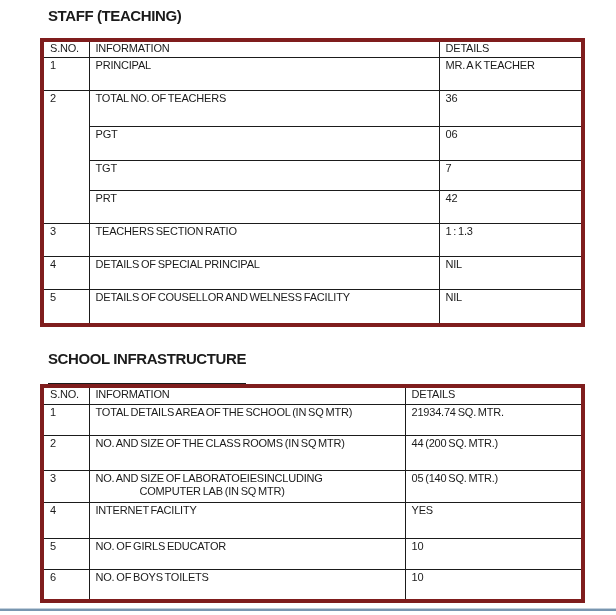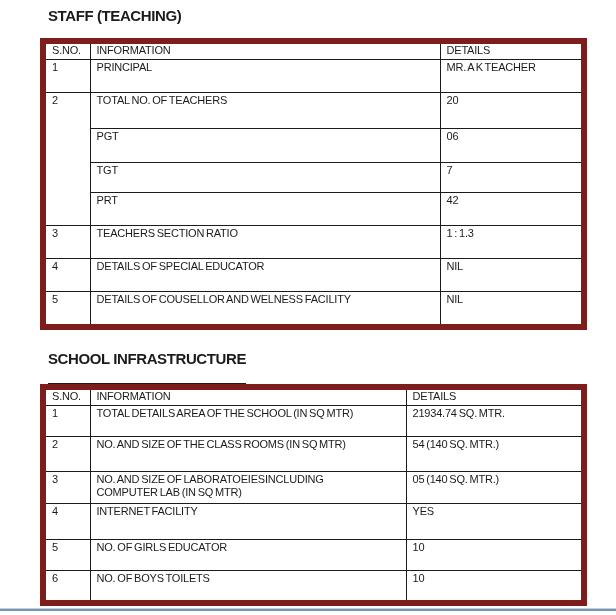--- a/index.html
+++ b/index.html
@@ -26,21 +26,21 @@
   }
   #staff-title { top: 7px; }
   #infra-title { top: 350px; }
 
   table.doc {
     position: absolute;
     left: 40px;
     border-collapse: collapse;
     table-layout: fixed;
     background: #ffffff;
-    border: 6px solid #7f1d1d;
+    border: 4px solid #7f1d1d;
   }
   #staff-table { top: 38px; width: 541px; }
   #infra-table { top: 384px; width: 541px; }
 
   table.doc th, table.doc td {
     border: 1.5px solid #1b1b1b;
     font-size: 11px;
     font-weight: normal;
     line-height: 13px;
     letter-spacing: -0.2px;
@@ -52,21 +52,21 @@
   }
   table.doc th { height: 17px; vertical-align: middle; padding-top: 0; }
   th.info-h { text-align: center; }
   td.det, th.det-h { padding-left: 8px; }
   td.vb { vertical-align: bottom; padding-bottom: 3px; margin-top: 40px; }
   td.mid {
     vertical-align: middle;
     text-align: center;
     padding-left: 0;
   }
-  .l2 { display: block; }
+  .l2 { display: block; margin-left: 44px; }
 
   .window-edge {
     position: absolute;
     left: 0;
     top: 608px;
     width: 616px;
     height: 3px;
     border-top: 1px solid #c2d0dc;
   }
 </style>
@@ -90,42 +90,42 @@
     <th class="det-h">DETAILS</th>
   </tr>
   <tr style="height:33px">
     <td>1</td>
     <td class="vb">PRINCIPAL</td>
     <td class="det">MR. A K TEACHER</td>
   </tr>
   <tr style="height:36px">
     <td class="mid" rowspan="4">2</td>
     <td>TOTAL NO. OF TEACHERS</td>
-    <td class="det">20</td>
+    <td class="det">36</td>
   </tr>
   <tr style="height:34px">
     <td class="vb">PGT</td>
     <td class="det">06</td>
   </tr>
   <tr style="height:30px">
     <td class="vb">TGT</td>
     <td class="det">7</td>
   </tr>
   <tr style="height:33px">
     <td class="vb">PRT</td>
     <td class="det">42</td>
   </tr>
   <tr style="height:33px">
     <td>3</td>
     <td class="vb">TEACHERS SECTION RATIO</td>
     <td class="det">1 : 1.3</td>
   </tr>
   <tr style="height:33px">
     <td>4</td>
-    <td class="vb">DETAILS OF SPECIAL EDUCATOR</td>
+    <td class="vb">DETAILS OF SPECIAL PRINCIPAL</td>
     <td class="det">NIL</td>
   </tr>
   <tr style="height:35px">
     <td>5</td>
     <td class="vb">DETAILS OF COUSELLOR AND WELNESS FACILITY</td>
     <td class="det">NIL</td>
   </tr>
 </tbody>
   </table>
 
@@ -146,21 +146,21 @@
     <th class="det-h">DETAILS</th>
   </tr>
   <tr style="height:31px">
     <td>1</td>
     <td class="vb">TOTAL DETAILS AREA OF THE SCHOOL (IN SQ MTR)</td>
     <td class="det vb">21934.74 SQ. MTR.</td>
   </tr>
   <tr style="height:35px">
     <td>2</td>
     <td>NO. AND SIZE OF THE CLASS ROOMS (IN SQ MTR)</td>
-    <td class="det vb">54 (140 SQ. MTR.)</td>
+    <td class="det vb">44 (200 SQ. MTR.)</td>
   </tr>
   <tr style="height:32px">
     <td>3</td>
     <td><span>NO. AND SIZE OF LABORATOEIESINCLUDING</span><span class="l2">COMPUTER LAB (IN SQ MTR)</span></td>
     <td class="det vb">05 (140 SQ. MTR.)</td>
   </tr>
   <tr style="height:36px">
     <td>4</td>
     <td class="vb">INTERNET FACILITY</td>
     <td class="det">YES</td>

